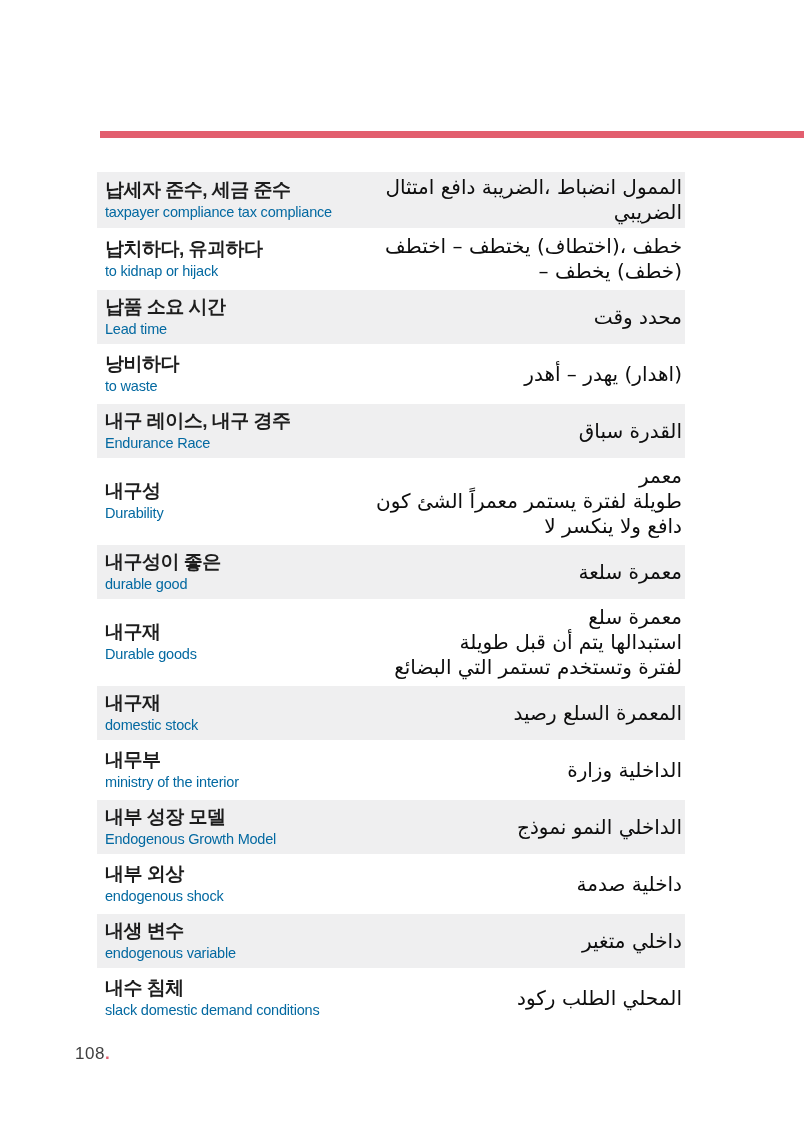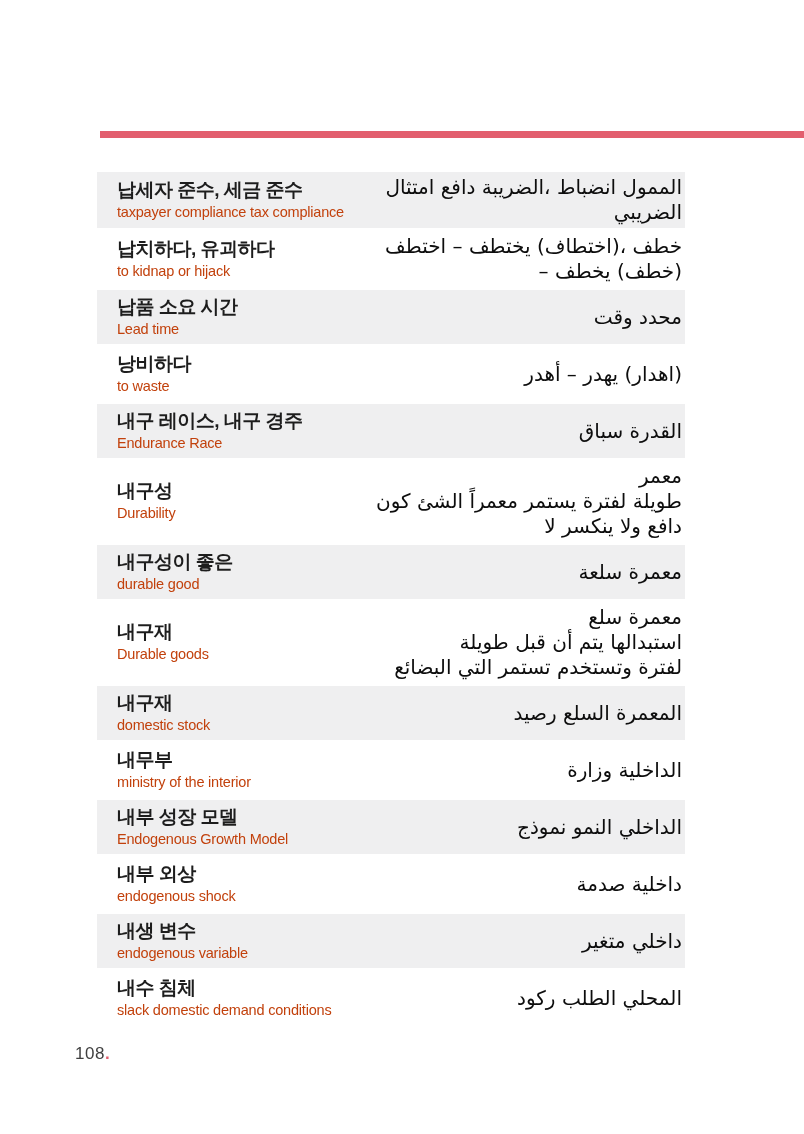--- a/index.html
+++ b/index.html
@@ -29,34 +29,34 @@
     display: flex;
     align-items: center;
     min-height: 54px;
     margin-bottom: 3px;
     padding: 3px 0;
     box-sizing: border-box;
   }
   .row.shaded { background: var(--shade, #efeff0); }
   .cell-left {
     flex: 0 0 47%;
-    padding-left: 20px;
+    padding-left: 8px;
     box-sizing: border-box;
     align-self: center;
   }
   .korean {
     font-size: 19px;
     font-weight: bold;
     color: #1d1d1d;
     line-height: 24px;
     letter-spacing: -0.5px;
   }
   .english {
     font-size: 14.5px;
-    color: #c2410c;
+    color: #0369a1;
     line-height: 21px;
     letter-spacing: -0.2px;
   }
   .cell-right {
     flex: 1 1 auto;
     padding-right: 3px;
     box-sizing: border-box;
     align-self: center;
   }
   .ar-line {

